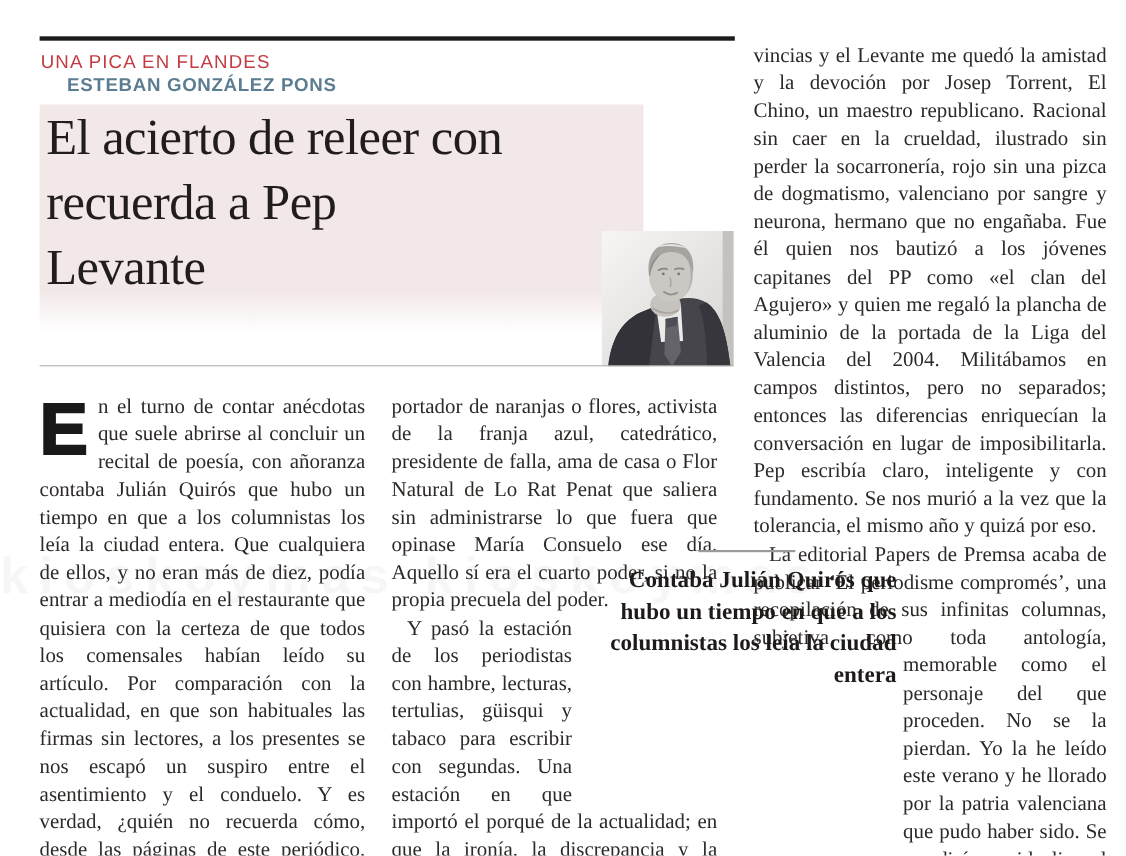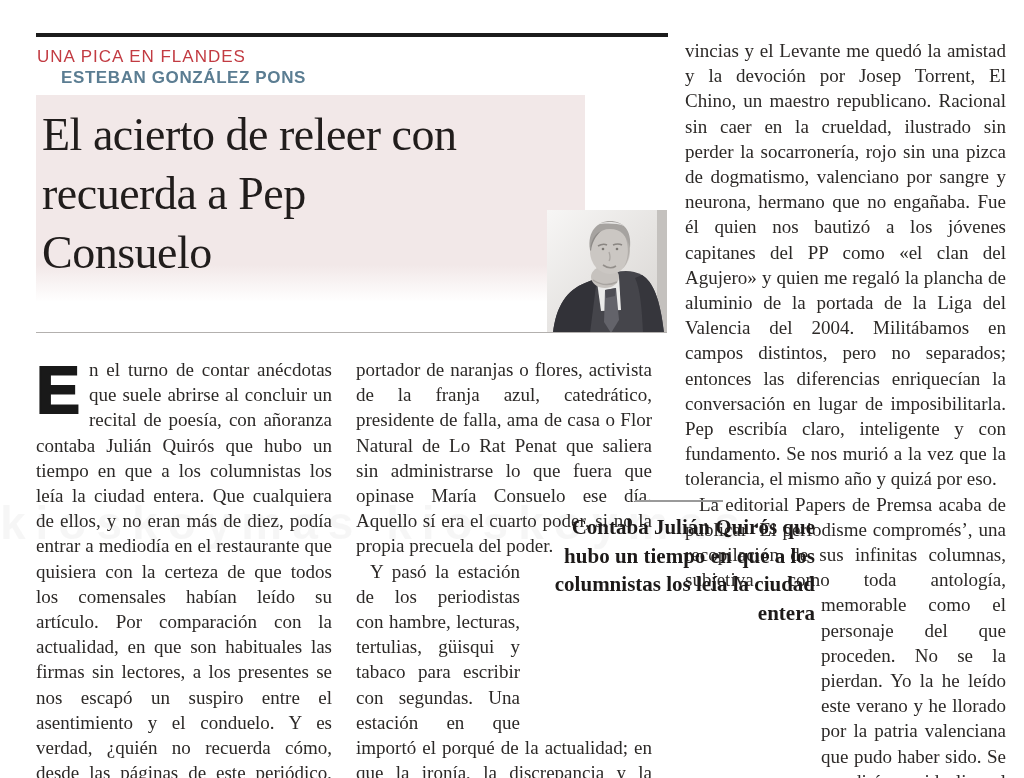--- a/index.html
+++ b/index.html
@@ -28,21 +28,21 @@
     font-size:17px;font-weight:700;letter-spacing:.6px;
     color:var(--byline-blue,#5b7d92);
     margin-left:24px;
   }
   .headline-box{
     position:absolute;left:36px;top:95px;width:549px;height:207px;
     background:linear-gradient(180deg,var(--headline-bg,#f2e8e8) 0%,var(--headline-bg,#f2e8e8) 82%,rgba(242,232,232,0) 100%);
     padding:0;
   }
   .headline{
-    margin:0;padding:10px 0 0 6px;
+    margin:0;padding:0 0 0 6px;
     font-size:46px;line-height:59px;font-weight:400;
     color:#211d1c;letter-spacing:-.5px;
   }
   .headline span{display:block;}
   .header-divider{
     position:absolute;left:36px;top:332px;width:631px;height:1px;
     background:#b3b0ae;
   }
   .photo{
     position:absolute;left:547px;top:210px;width:120px;height:123px;
@@ -99,21 +99,21 @@
 
   <div class="top-rule"></div>
 
   <div class="kicker">UNA PICA EN FLANDES</div>
   <div class="byline">ESTEBAN GONZÁLEZ PONS</div>
 
   <div class="headline-box">
     <h1 class="headline">
       <span>El acierto de releer con</span>
       <span>recuerda a Pep</span>
-      <span>Consuelo</span>
+      <span>Levante</span>
     </h1>
   </div>
 
   <div class="photo">
     <svg viewBox="0 0 120 123" xmlns="http://www.w3.org/2000/svg">
       <defs>
         <linearGradient id="pbg" x1="0" y1="0" x2="1" y2="1">
           <stop offset="0" stop-color="#f7f6f5"></stop>
           <stop offset="1" stop-color="#d6d3d0"></stop>
         </linearGradient>

